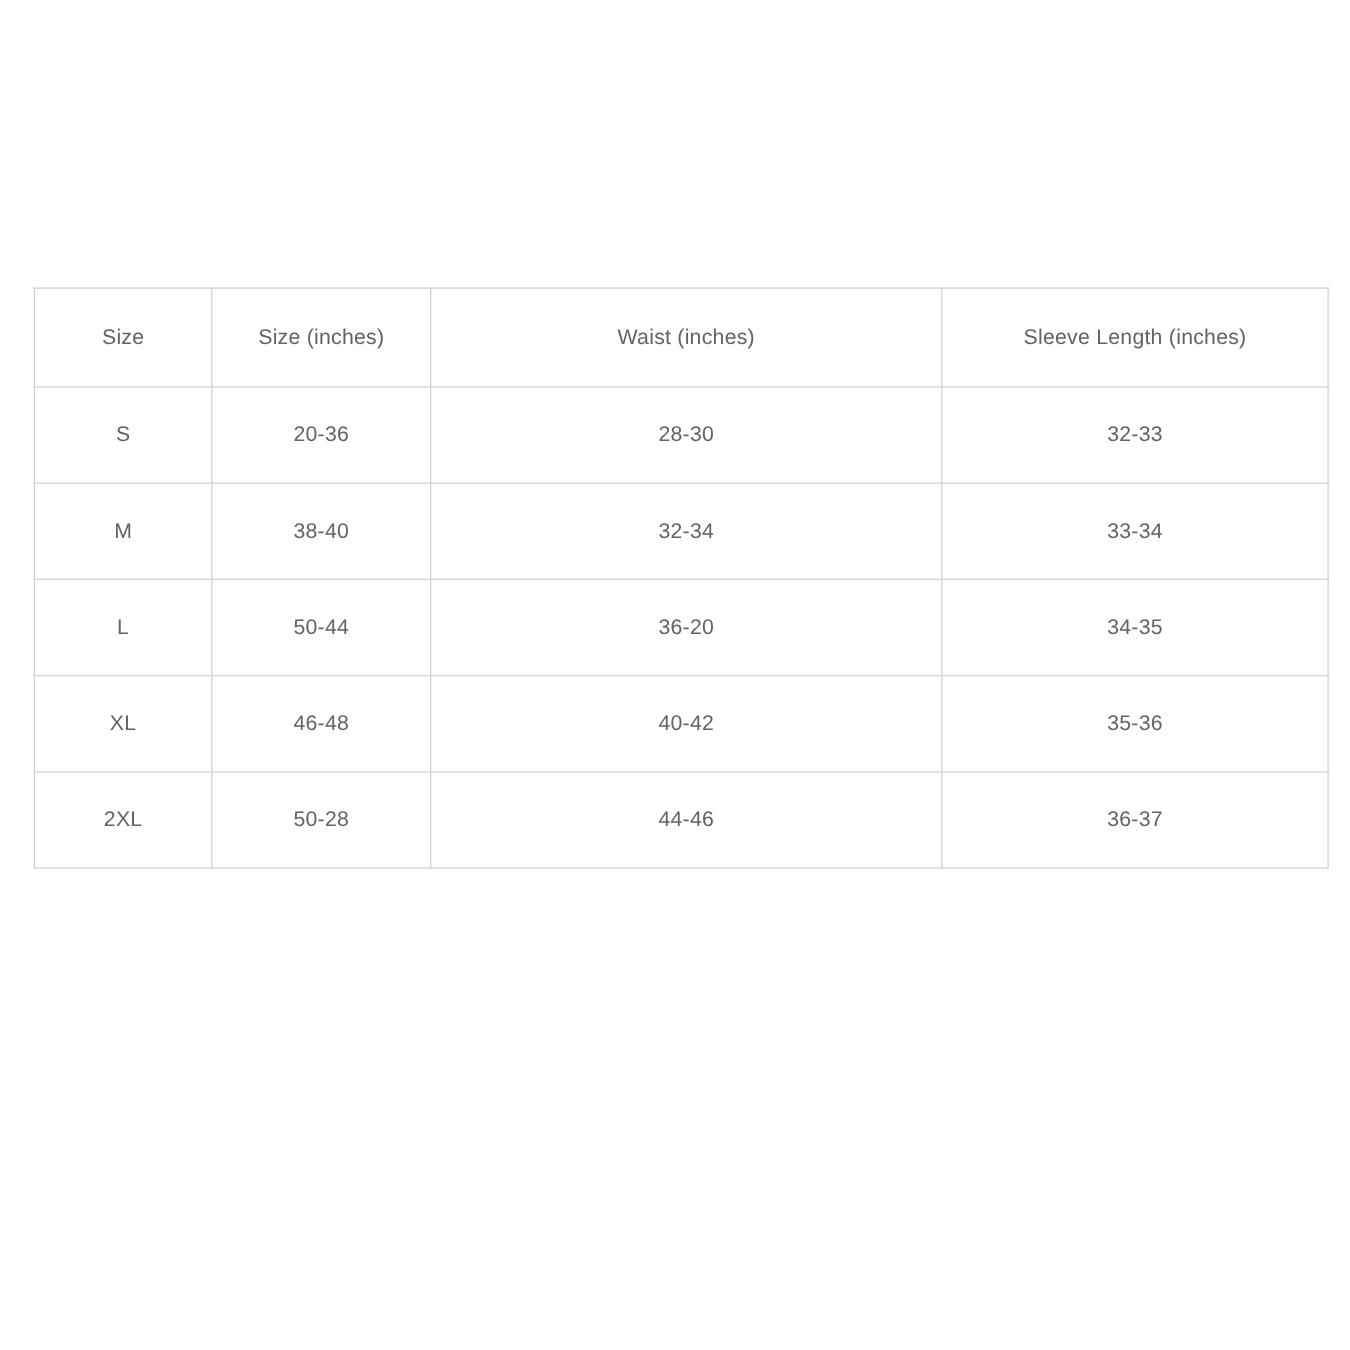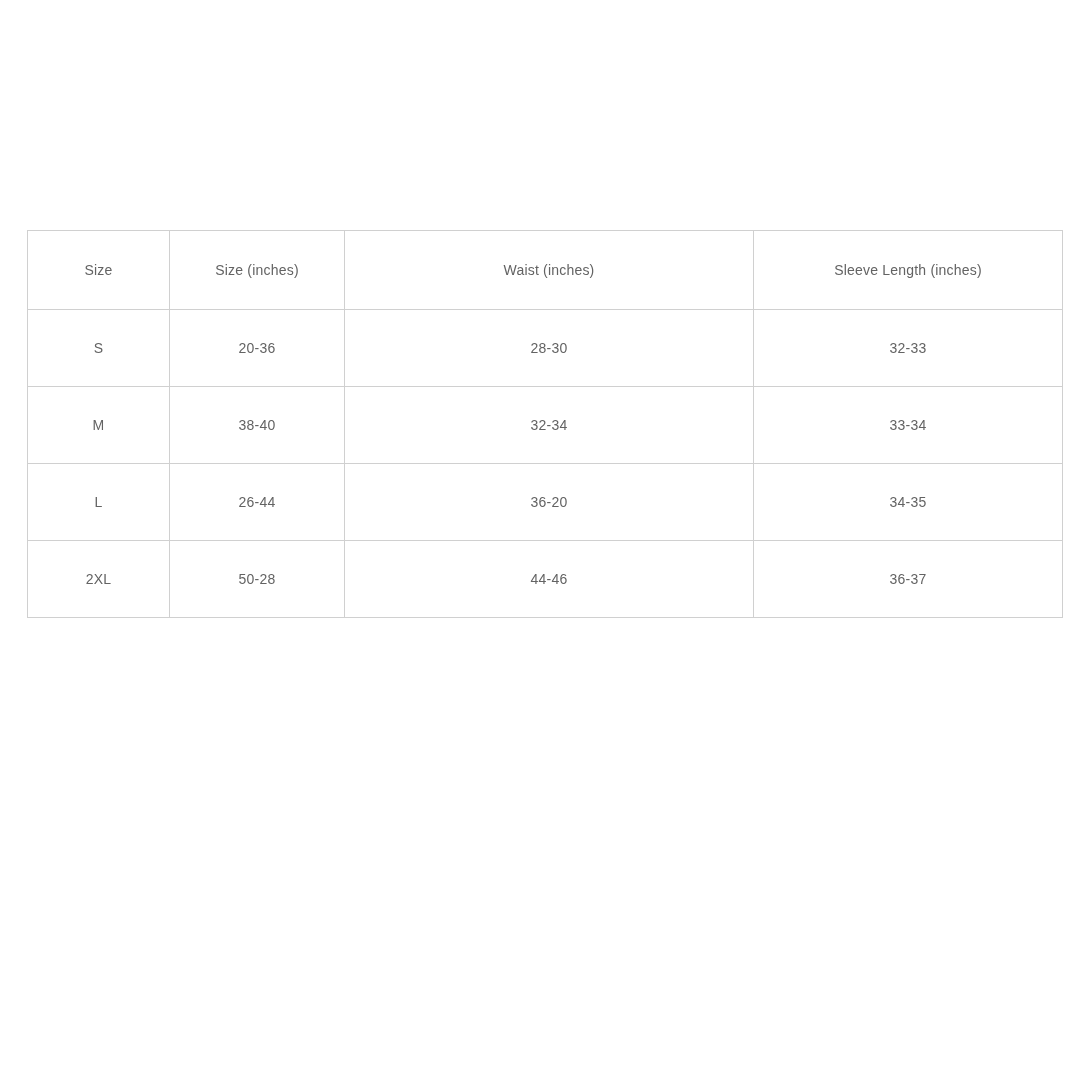--- a/index.html
+++ b/index.html
@@ -21,21 +21,21 @@
     top: 230px;
     width: 1035px;
     border-collapse: collapse;
     table-layout: fixed;
   }
   table.size-table th,
   table.size-table td {
     border: 1px solid #d0d0d0;
     text-align: center;
     vertical-align: middle;
-    font-size: 14px;
+    font-size: 17px;
     font-weight: 400;
     color: #636363;
     letter-spacing: 0.2px;
     background: #ffffff;
     padding: 0;
   }
   table.size-table th {
     height: 78px;
   }
   table.size-table td {
@@ -73,23 +73,29 @@
         <td>32-33</td>
       </tr>
       <tr>
         <td>M</td>
         <td>38-40</td>
         <td>32-34</td>
         <td>33-34</td>
       </tr>
       <tr>
         <td>L</td>
-        <td>26-44</td>
+        <td>50-44</td>
         <td>36-20</td>
         <td>34-35</td>
+      </tr>
+      <tr>
+        <td>XL</td>
+        <td>46-48</td>
+        <td>40-42</td>
+        <td>35-36</td>
       </tr>
       <tr>
         <td>2XL</td>
         <td>50-28</td>
         <td>44-46</td>
         <td>36-37</td>
       </tr>
     </tbody>
   </table>
 </div>

